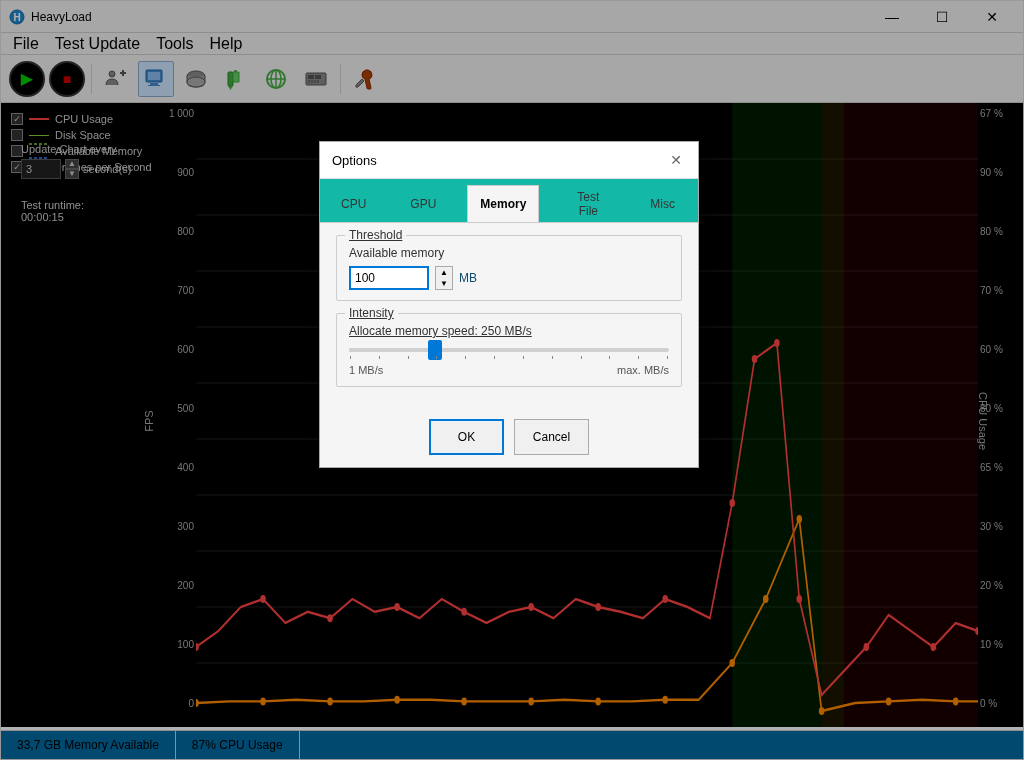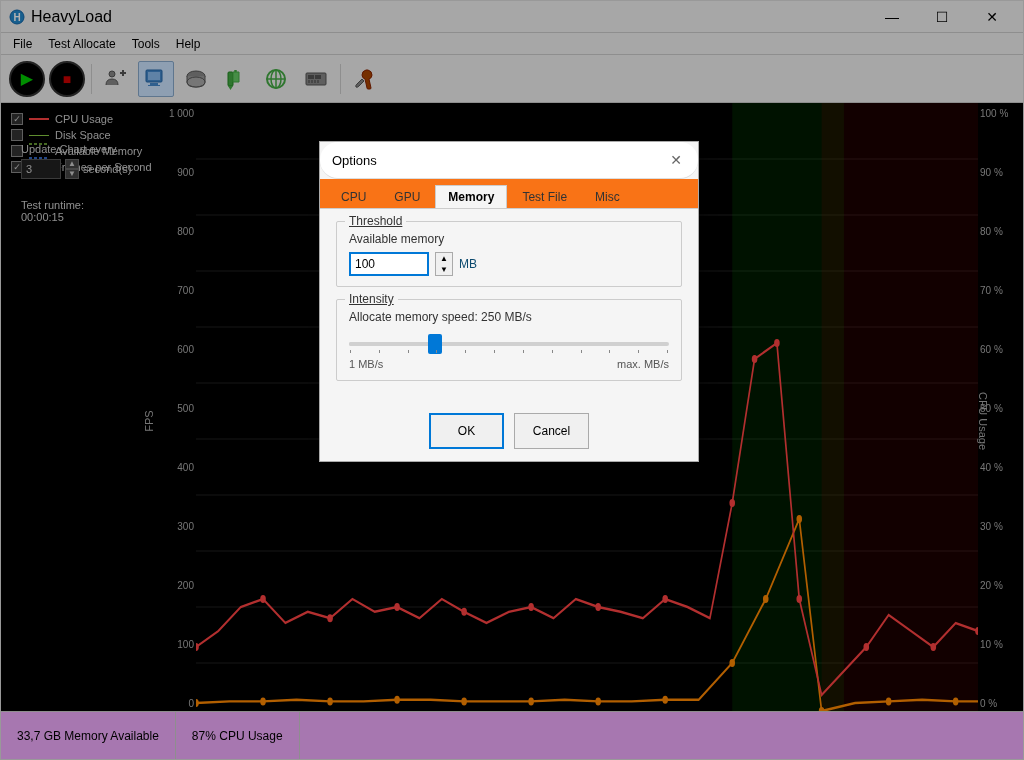--- a/index.html
+++ b/index.html
@@ -21,21 +21,21 @@
       align-items: center;
       padding: 0 8px;
       border-bottom: 1px solid #ccc;
       position: relative;
     }
     .title-bar-icon {
       width: 16px; height: 16px;
       margin-right: 6px;
     }
     .title-bar-text {
-      font-size: 16px;
+      font-size: 12px;
       color: #000;
       flex: 1;
     }
     .title-bar-controls {
       display: flex; gap: 4px;
     }
     .title-bar-btn {
       width: 46px; height: 32px;
       border: none; background: transparent;
       cursor: pointer; font-size: 14px;
@@ -46,21 +46,21 @@
     .menu-bar {
       background: #f0f0f0;
       height: 22px;
       display: flex;
       align-items: center;
       padding: 0 4px;
       border-bottom: 1px solid #ccc;
     }
     .menu-item {
       padding: 2px 8px;
-      font-size: 12px;
+      font-size: 16px;
       cursor: pointer;
     }
 
     
     .toolbar {
       background: #f0f0f0;
       height: 48px;
       display: flex;
       align-items: center;
       padding: 0 8px;
@@ -215,22 +215,22 @@
       position: absolute;
       top: 0; left: 0; right: 0; bottom: 0;
       width: 100%;
       height: 100%;
     }
 
     
     .status-bar {
       position: absolute;
       bottom: 0; left: 0; right: 0;
-      height: 48px;
-      background: #f0abfc;
+      height: 29px;
+      background: #0369a1;
       display: flex;
       align-items: center;
       border-top: 1px solid #ccc;
       text-align: center;
     }
     .status-item {
       padding: 0 16px;
       font-size: 12px;
       color: #000;
       border-right: 1px solid #ccc;
@@ -259,43 +259,42 @@
       top: 140px;
       left: 318px;
     }
     .dialog-titlebar {
       background: #fff;
       padding: 8px 12px;
       display: flex;
       align-items: center;
       justify-content: space-between;
       border-bottom: 1px solid #ddd;
-      border-radius: 18px;
     }
     .dialog-title {
       font-size: 13px;
       color: #000;
     }
     .dialog-close-btn {
       width: 20px; height: 20px;
       border: none;
       background: transparent;
       cursor: pointer;
       font-size: 14px;
       color: #666;
       display: flex; align-items: center; justify-content: center;
     }
 
     
     .dialog-tabs {
-      background: #f97316;
+      background: #14b8a6;
       display: flex;
       padding: 6px 8px 0 8px;
       border-bottom: 1px solid #ccc;
-      gap: 0;
+      gap: 16px;
     }
     .dialog-tab {
       padding: 4px 12px;
       font-size: 12px;
       cursor: pointer;
       border: 1px solid transparent;
       border-bottom: none;
       background: transparent;
       color: #333;
       margin-right: 2px;
@@ -367,21 +366,21 @@
       cursor: pointer;
       font-size: 8px;
       display: flex; align-items: center; justify-content: center;
       line-height: 1;
     }
 
     
     .slider-label {
       font-size: 12px;
       color: #333;
-      margin-bottom: 8px;
+      text-decoration: underline;
     }
     .slider-track {
       position: absolute;
       top: 50%;
       transform: translateY(-50%);
       left: 0; right: 0;
       height: 4px;
       background: #d0d0d0;
       border-radius: 2px;
     }
@@ -477,21 +476,21 @@
     <span class="title-bar-text">HeavyLoad</span>
     <div class="title-bar-controls">
       <button class="title-bar-btn">—</button>
       <button class="title-bar-btn">☐</button>
       <button class="title-bar-btn close">✕</button>
     </div>
   </div>
 
   <div class="menu-bar">
     <span class="menu-item">File</span>
-    <span class="menu-item">Test Allocate</span>
+    <span class="menu-item">Test Update</span>
     <span class="menu-item">Tools</span>
     <span class="menu-item">Help</span>
   </div>
 
   <div class="toolbar">
 
     <div class="btn-play">▶</div>
 
     <div class="btn-stop">■</div>
     <div class="toolbar-sep"></div>
@@ -676,27 +675,27 @@
         <circle cx="420" cy="310" r="2.5" fill="#ff4444"></circle>
         <circle cx="480" cy="250" r="2.5" fill="#ff4444"></circle>
         <circle cx="540" cy="310" r="2.5" fill="#ff4444"></circle>
         <circle cx="600" cy="340" r="2.5" fill="#ff4444"></circle>
         <circle cx="660" cy="340" r="2.5" fill="#ff4444"></circle>
         <circle cx="700" cy="330" r="2.5" fill="#ff4444"></circle>
       </svg>
     </div>
 
     <div class="y-axis-right" style="position:absolute;top:0;right:0;width:45px;bottom:0;display:flex;flex-direction:column;justify-content:space-between;align-items:flex-start;padding:5px 0 18px 2px;">
-      <span class="y-label">100 %</span>
+      <span class="y-label">67 %</span>
       <span class="y-label">90 %</span>
       <span class="y-label">80 %</span>
       <span class="y-label">70 %</span>
       <span class="y-label">60 %</span>
       <span class="y-label">50 %</span>
-      <span class="y-label">40 %</span>
+      <span class="y-label">65 %</span>
       <span class="y-label">30 %</span>
       <span class="y-label">20 %</span>
       <span class="y-label">10 %</span>
       <span class="y-label">0 %</span>
     </div>
 
     <div style="position:absolute;right:-18px;top:50%;transform:translateX(-50%) rotate(90deg);font-size:11px;color:#aaa;white-space:nowrap;">CPU Usage</div>
   </div>
 
   <div class="status-bar">

